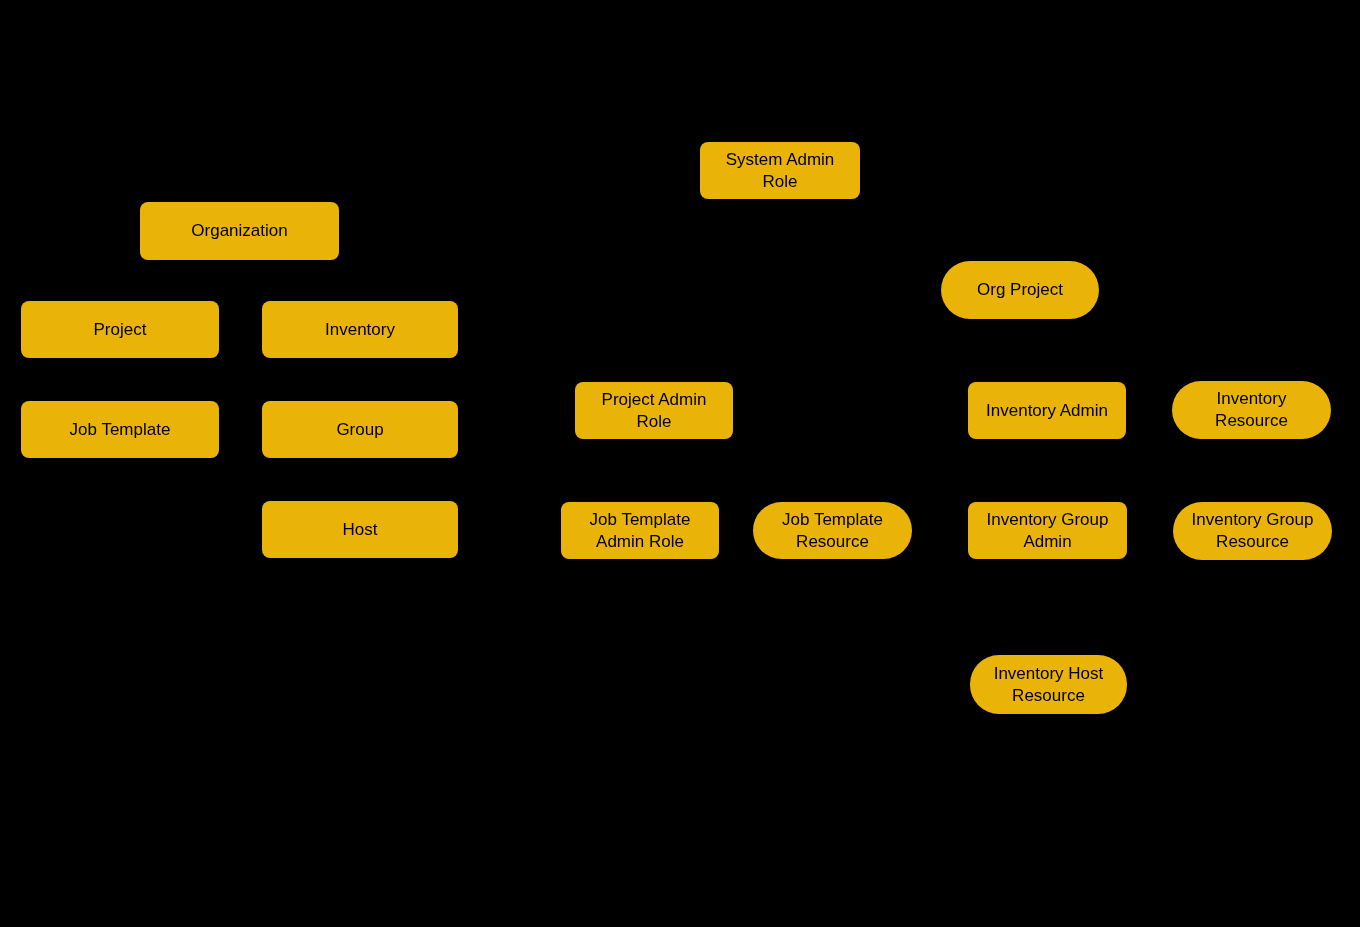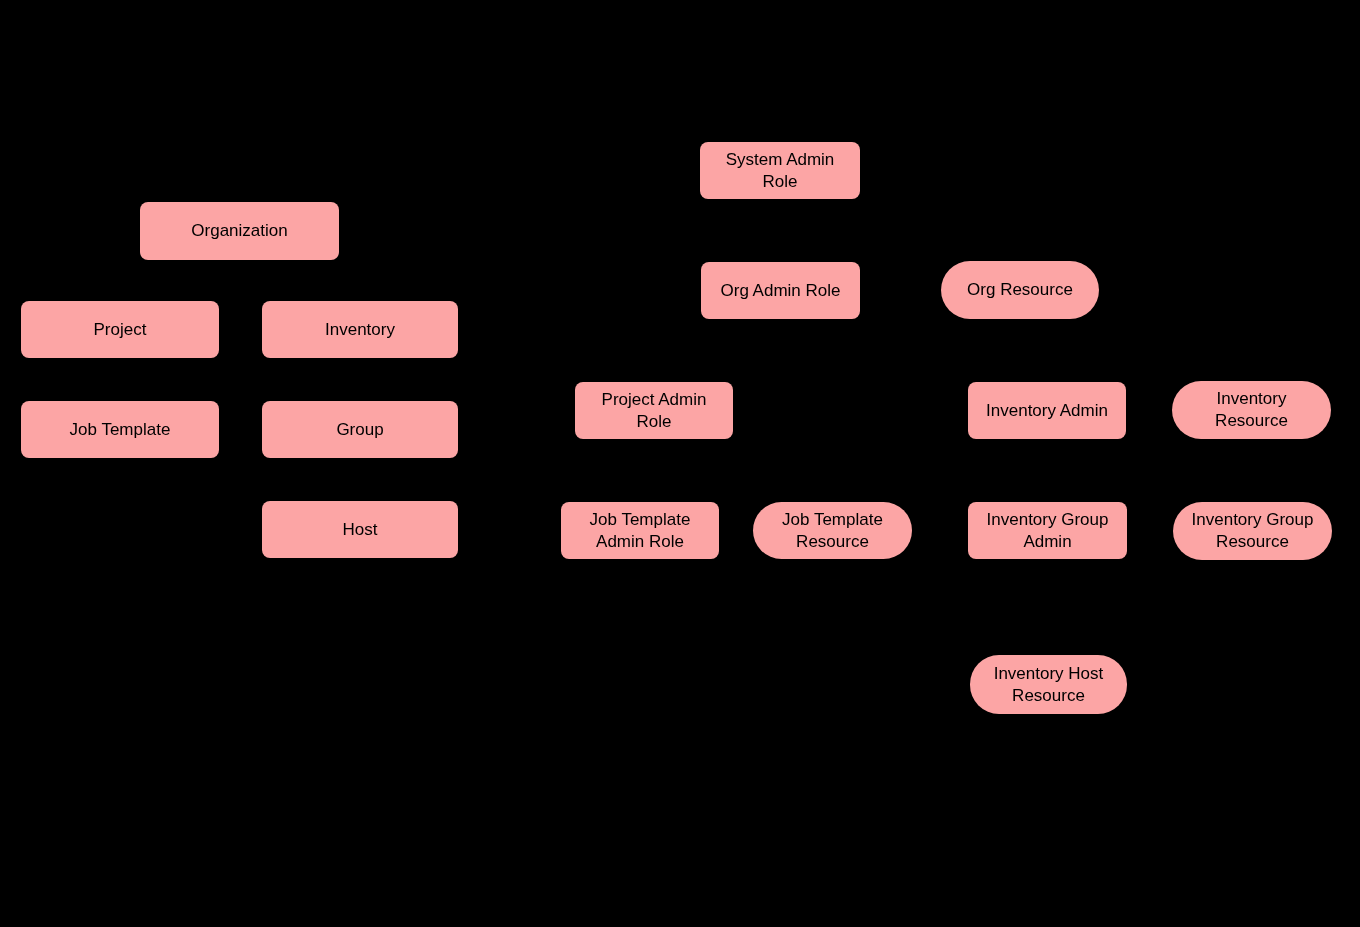--- a/index.html
+++ b/index.html
@@ -10,21 +10,21 @@
   .canvas {
     position: relative;
     width: 1360px;
     height: 927px;
     background: #000000;
     overflow: hidden;
     font-family: "Liberation Sans", sans-serif;
   }
   .node {
     position: absolute;
-    background: #fca5a5;
+    background: #eab308;
     color: #000000;
     display: flex;
     align-items: center;
     justify-content: center;
     text-align: center;
     font-size: 17px;
     line-height: 22px;
     box-sizing: border-box;
   }
   .node.rect {
@@ -65,26 +65,23 @@
 
   <div class="node rect" style="left:262px;top:401px;width:196px;height:57px">
     <span class="node-label">Group</span>
   </div>
 
   <div class="node rect" style="left:700px;top:142px;width:160px;height:57px">
     <span class="node-label">System Admin
 Role</span>
   </div>
 
-  <div class="node rect" style="left:701px;top:262px;width:159px;height:57px">
-    <span class="node-label">Org Admin Role</span>
-  </div>
 
   <div class="node pill" style="left:941px;top:261px;width:158px;height:58px">
-    <span class="node-label">Org Resource</span>
+    <span class="node-label">Org Project</span>
   </div>
 
   <div class="node rect" style="left:575px;top:382px;width:158px;height:57px">
     <span class="node-label">Project Admin
 Role</span>
   </div>
 
 
   <div class="node rect" style="left:968px;top:382px;width:158px;height:57px">
     <span class="node-label">Inventory Admin</span>

